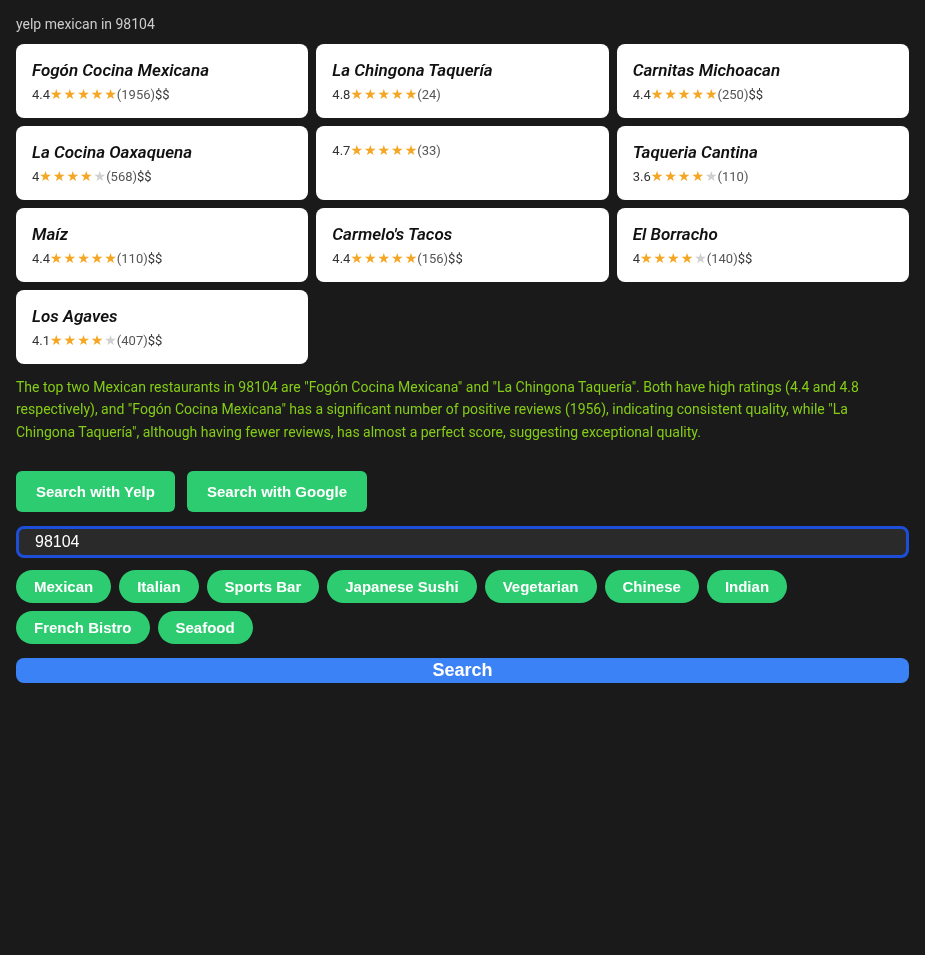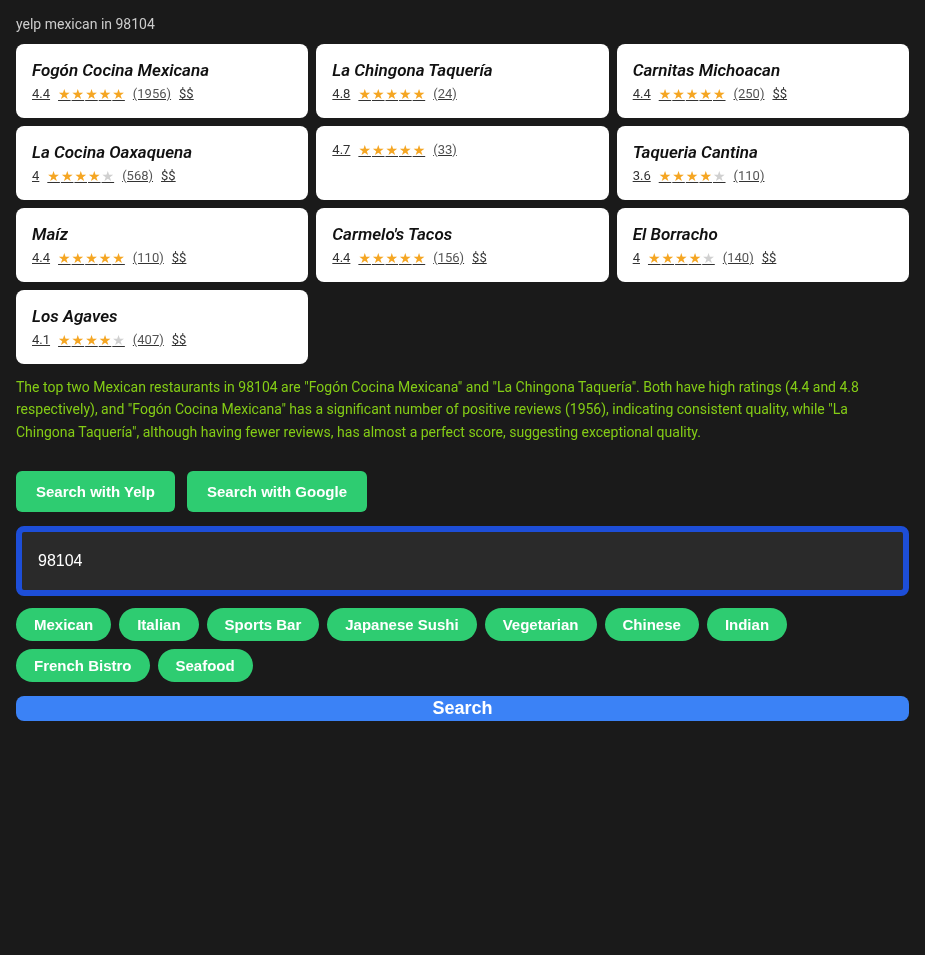--- a/index.html
+++ b/index.html
@@ -33,24 +33,23 @@
       font-size: 17px;
       font-weight: 600;
       margin-bottom: 6px;
       color: #111;
       font-style: italic;
     }
     .card-meta {
       font-size: 13px;
       color: #333;
       display: flex;
-      align-items: flex-start;
-      gap: 8px;
+      align-items: center;
+      gap: 0;
       flex-wrap: wrap;
-      text-decoration: underline;
     }
     .rating-num {
       font-size: 13px;
       color: #333;
     }
     .stars {
       display: inline-flex;
       gap: 1px;
     }
     .star {
@@ -84,25 +83,25 @@
       border: none;
       border-radius: 6px;
       padding: 12px 20px;
       font-size: 15px;
       font-weight: 700;
       cursor: pointer;
     }
     .location-input {
       width: 100%;
       background: #2a2a2a;
-      border: 6px solid #1d4ed8;
+      border: 3px solid #1d4ed8;
       border-radius: 8px;
       color: #fff;
       font-size: 16px;
-      padding: 20px 16px;
+      padding: 4px 16px;
       margin-bottom: 12px;
       outline: none;
     }
     .category-tags {
       display: flex;
       flex-wrap: wrap;
       gap: 8px;
       margin-bottom: 14px;
     }
     .tag-btn {

